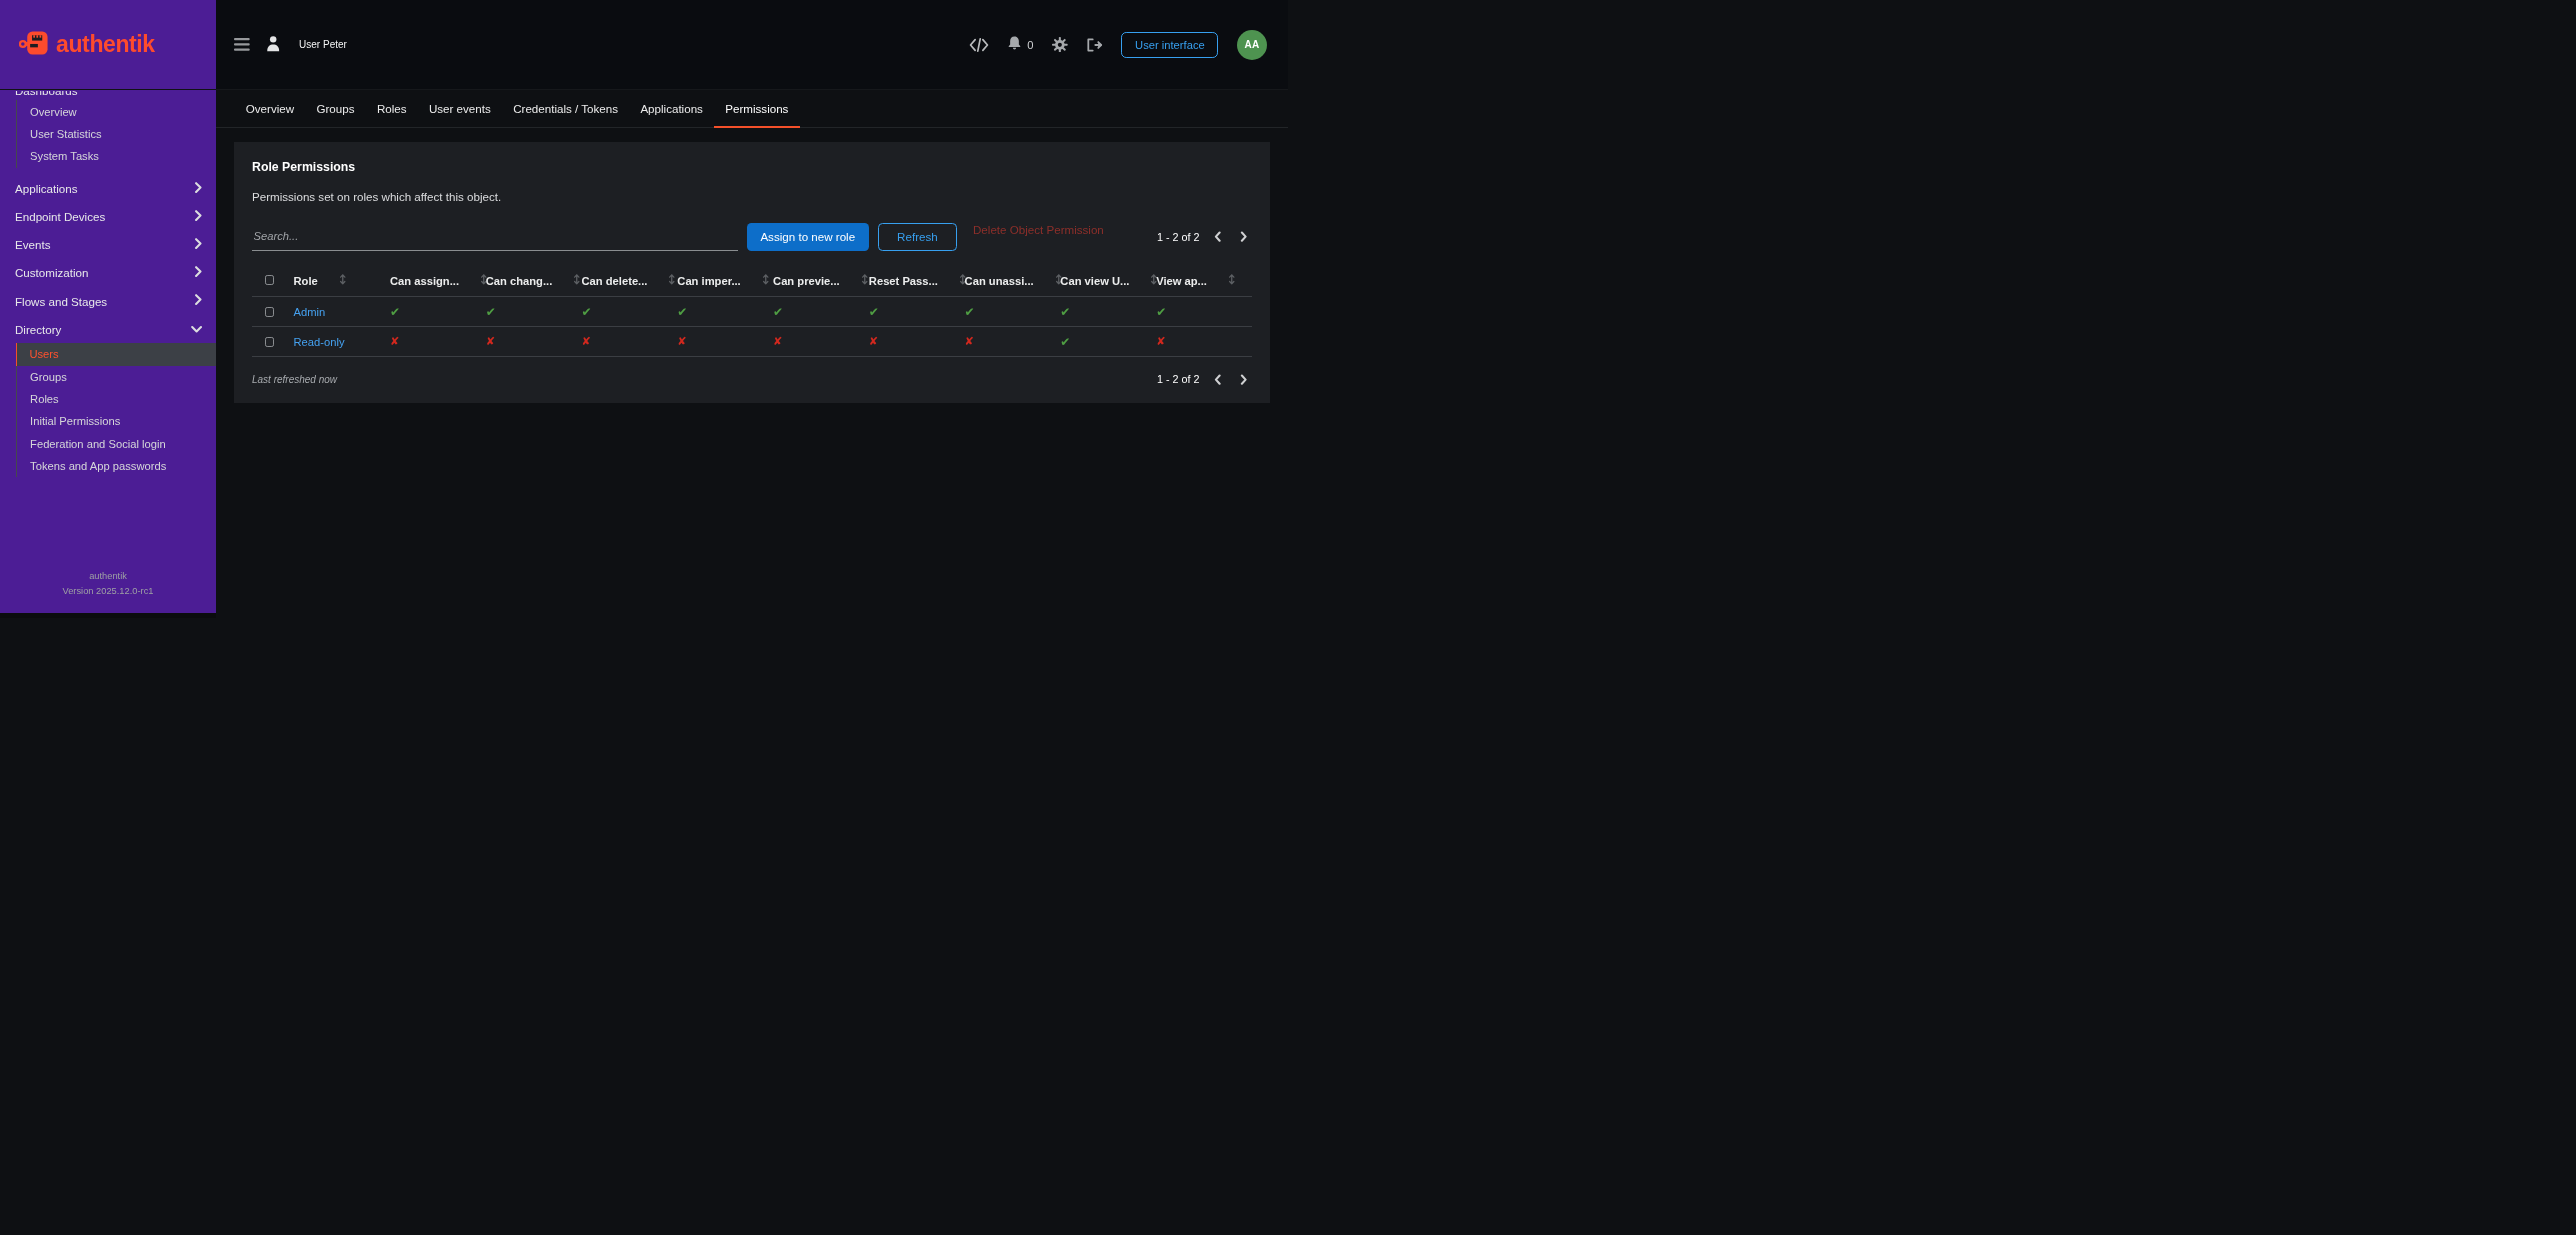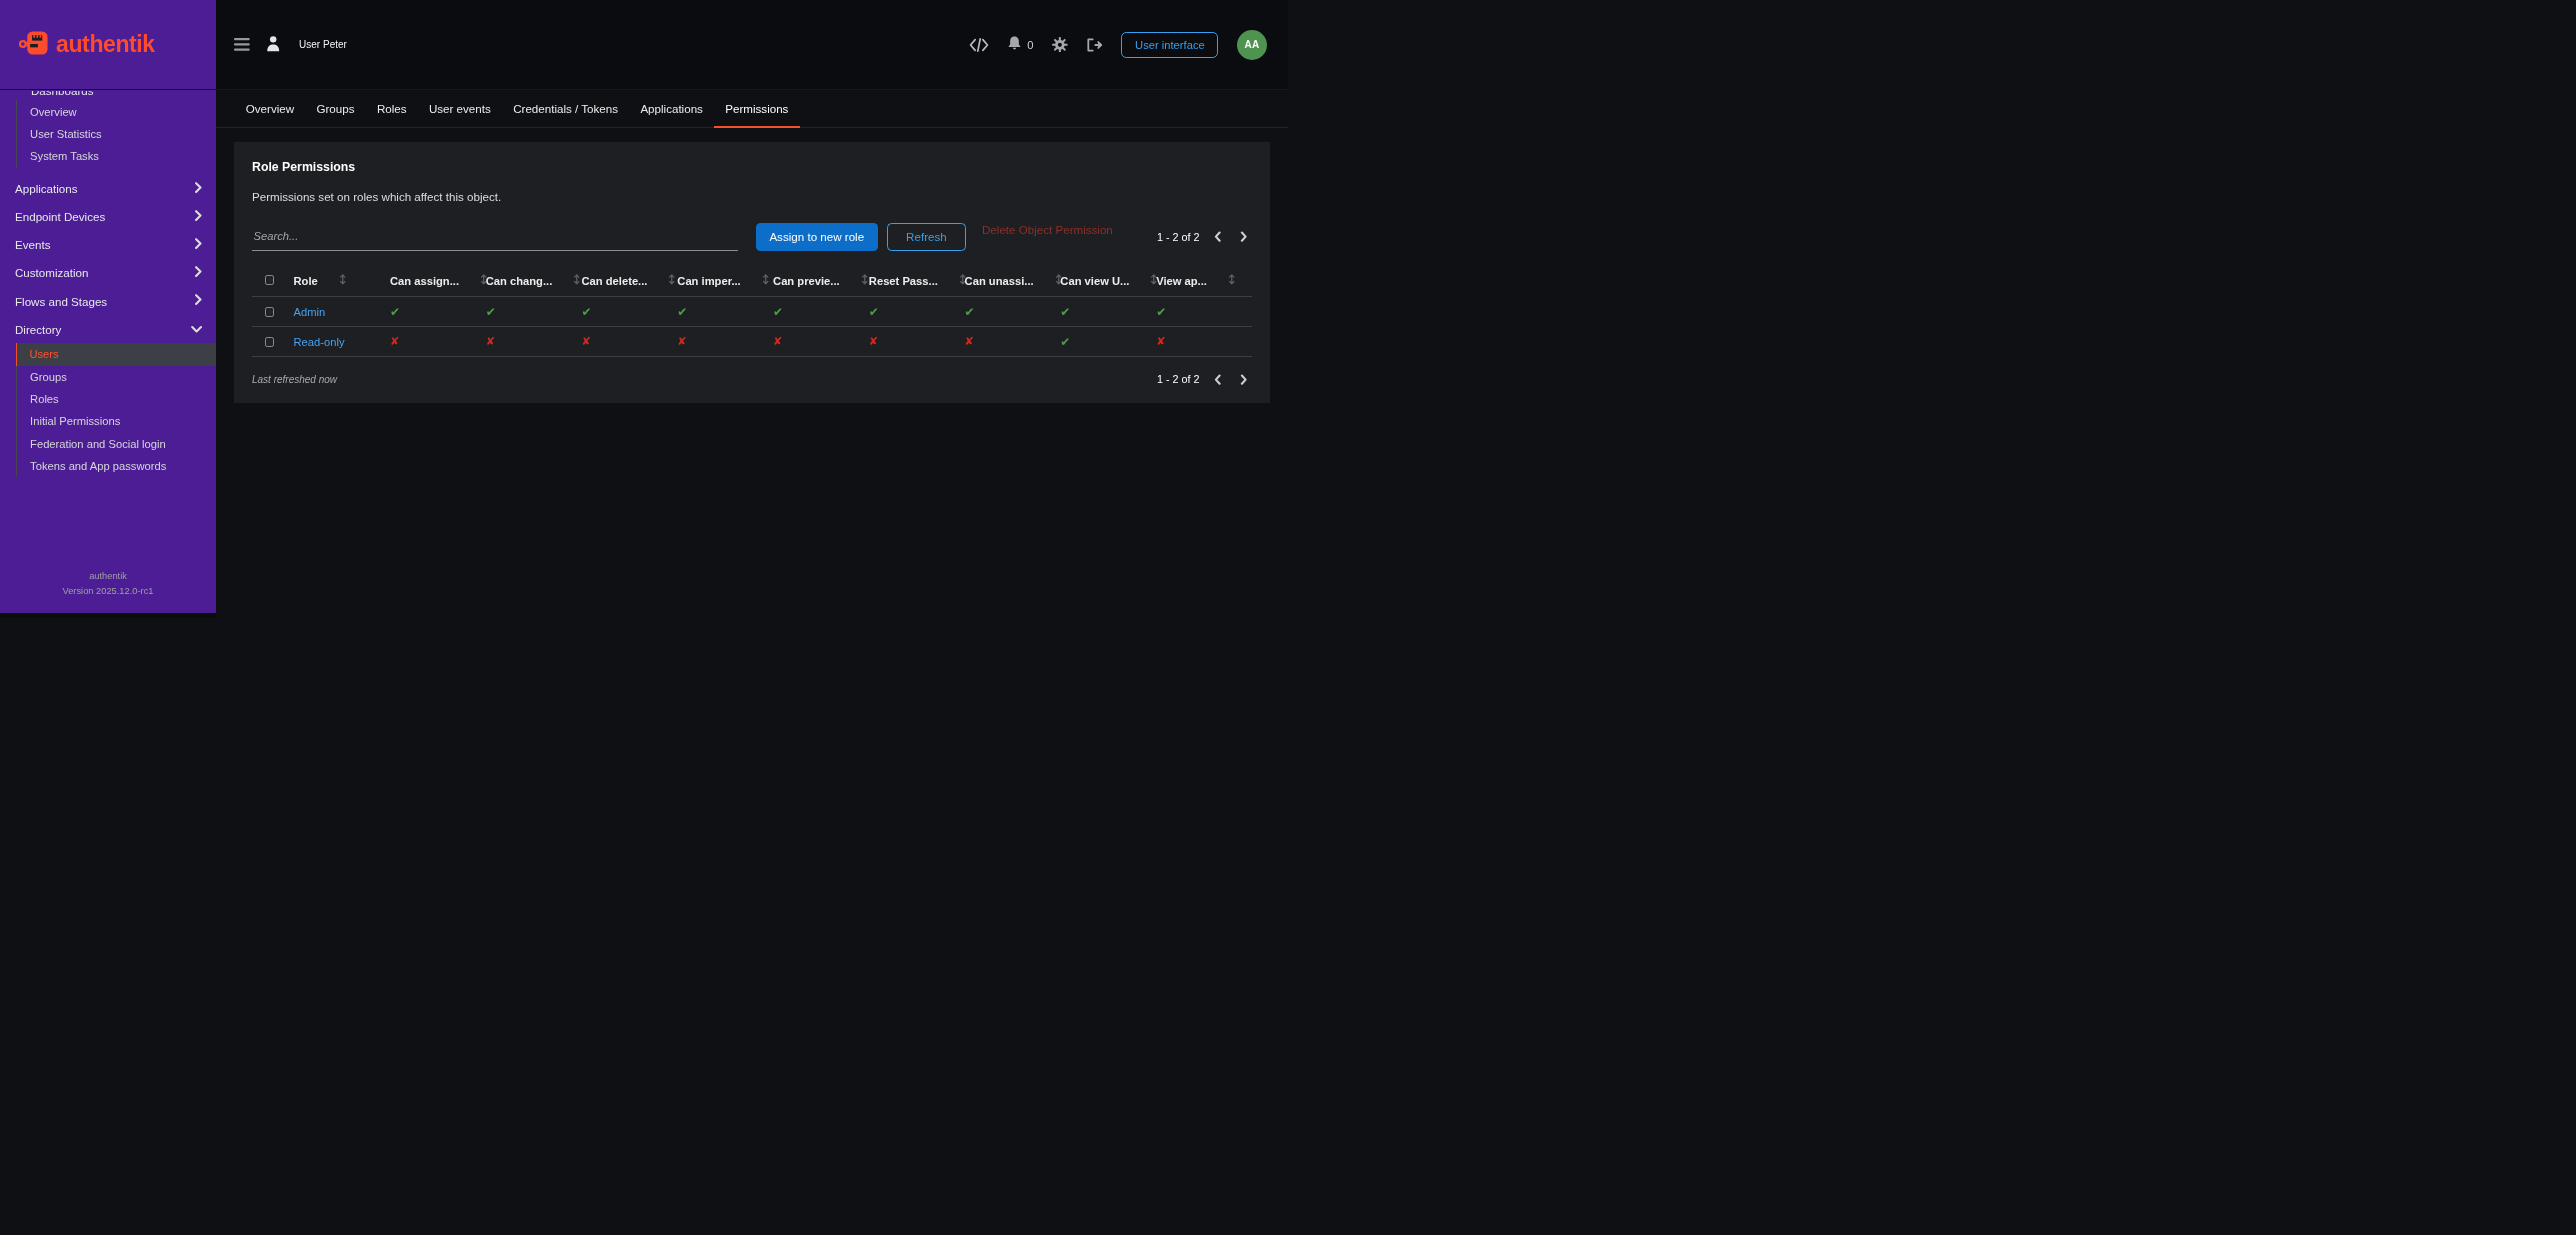--- a/index.html
+++ b/index.html
@@ -7,21 +7,21 @@
     font-family:"Liberation Sans", sans-serif; }
   .app { display:flex; width:1288px; height:618px; }
 
   
   .sidebar { width:216px; min-width:216px; background:#4c1d95; display:flex; flex-direction:column; position:relative; }
   .sidebar::after { content:""; position:absolute; left:0; bottom:0; width:100%; height:5.2px; background:#0b0c0e; }
   .sidebar-logo { height:90px; display:flex; align-items:center; gap:6.7px; padding-left:19.4px;
     border-bottom:0.7px solid #111215; }
   .logo-text { color:#fd4b2d; font-size:23px; font-weight:bold; letter-spacing:-0.4px; }
   .sidebar-nav { flex:1; padding-top:0.7px; overflow:hidden; }
-  .nav-clipped { height:9.7px; overflow:hidden; padding-left:31px; }
+  .nav-clipped { height:9.7px; overflow:hidden; padding-left:15px; }
   .nav-clipped .lbl { display:block; transform:translateY(-6.7px); color:#e8e9ea; font-size:11.6px; }
   .nav-top { display:flex; align-items:center; justify-content:space-between;
     padding:7.5px 14px 7.5px 15px; color:#e8e9ea; font-size:11.6px; cursor:pointer; }
   .nav-sub { margin-left:16.4px; border-left:0.7px solid #46484d; padding:5.2px 7.5px 5.2px 12.7px;
     color:#d6d7d9; font-size:11.2px; cursor:pointer; position:relative; }
   .nav-sub.active { background:#3c4046; border-left:1.5px solid #f4502a; padding-left:12px; color:#ff512e; }
   .nav-gap { height:6.7px; }
   .sidebar-footer { padding:7.5px 0 19.4px; text-align:center; color:#9ea0a4; font-size:9.3px; line-height:1.6; }
 
   
@@ -50,21 +50,21 @@
   
   .content { flex:1; padding:14px 18px; }
   .card { background:#1d1f23; width:100%; padding:18px 18px 16.4px; }
   .card-title { color:#fff; font-size:12.3px; font-weight:bold; }
   .card-desc { color:#dcdddf; font-size:11.6px; margin-top:15.7px; }
 
   .toolbar { display:flex; margin-top:20px; }
   .search { width:486px; background:transparent; border:none; border-bottom:0.7px solid #8a8d90;
     color:#d6d7d9; font-size:11.2px; font-style:italic; padding:6.7px 1.5px 7.5px; outline:none; font-family:inherit; }
   .search::placeholder { color:#a2a5a9; }
-  .btn-primary { margin-left:18px; background:#0d6ec9; color:#fff; border:none; border-radius:4.5px;
+  .btn-primary { margin-left:9px; background:#0d6ec9; color:#fff; border:none; border-radius:4.5px;
     font-size:11.6px; padding:7.5px 13.4px; cursor:pointer; font-family:inherit; }
   .btn-secondary { margin-left:9px; background:transparent; color:#37a0f0; border:1.1px solid #37a0f0;
     border-radius:4.5px; font-size:11.6px; padding:6.7px 18.6px; cursor:pointer; font-family:inherit; }
   .btn-danger-dis { margin-left:15.7px; color:#8d2f2a; font-size:11.6px; cursor:default; }
   .pagination { margin-left:auto; display:flex; align-items:center; gap:9.7px; color:#fff; font-size:10.8px; }
   .pg-btn { background:none; border:none; cursor:pointer; padding:1.5px 4.5px; display:flex; align-items:center; }
 
   table { width:100%; border-collapse:collapse; table-layout:fixed; margin-top:12.7px; }
   th, td { text-align:left; vertical-align:middle; }
   thead th { height:33px; color:#eceded; font-size:11.2px; font-weight:bold; }

